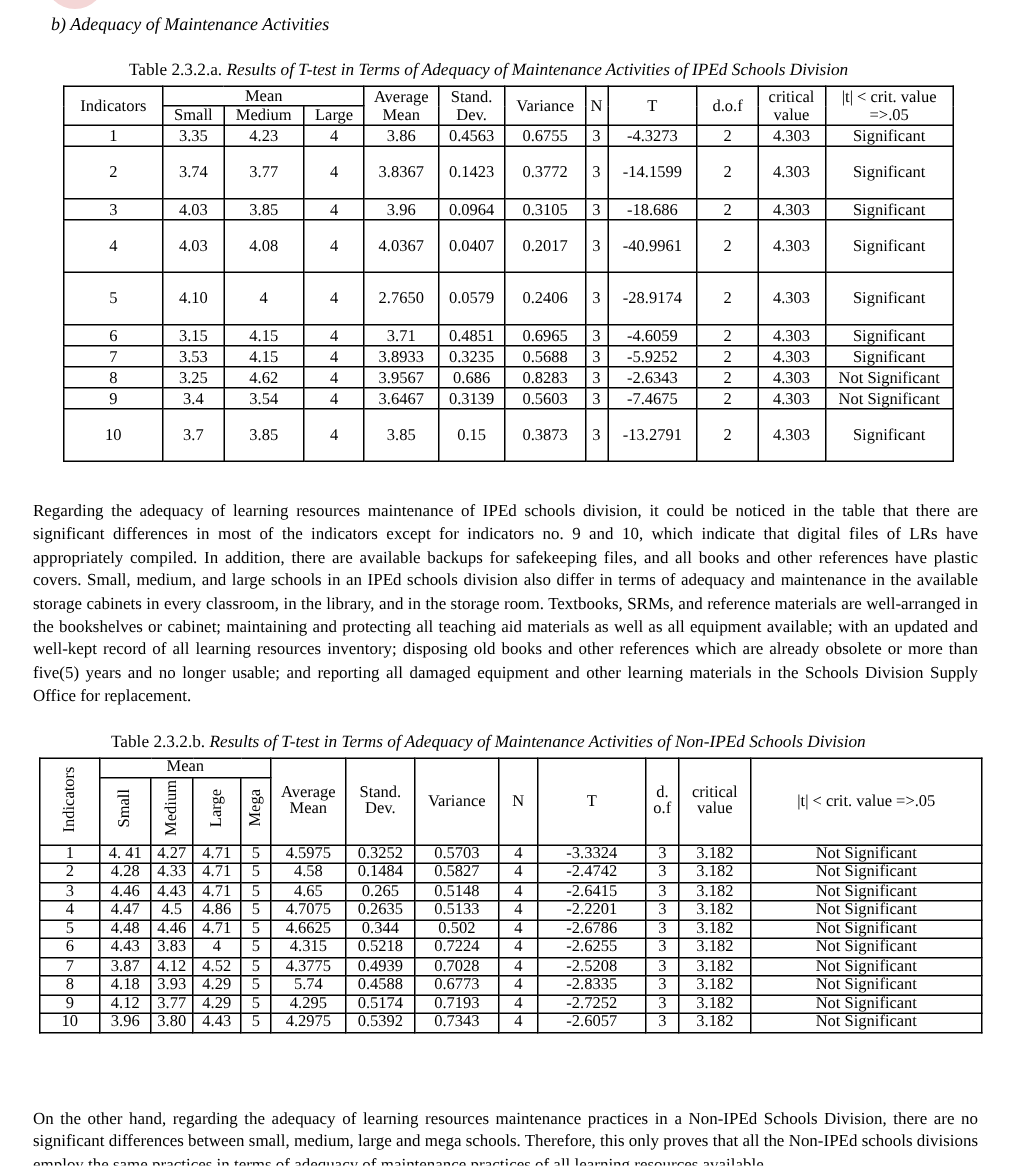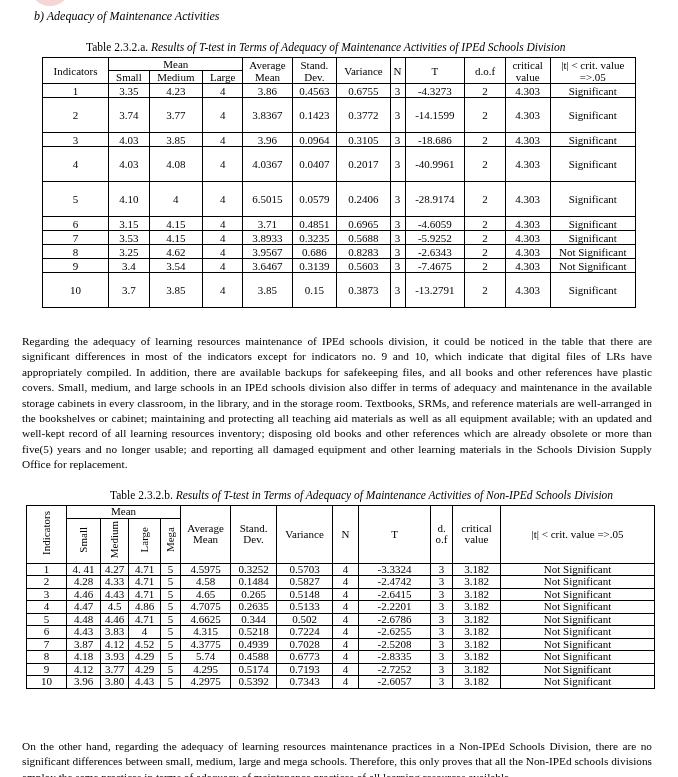--- a/index.html
+++ b/index.html
@@ -134,21 +134,21 @@
     <td>-40.9961</td>
     <td>2</td>
     <td>4.303</td>
     <td>Significant</td>
   </tr>
   <tr class="tall">
     <td>5</td>
     <td>4.10</td>
     <td>4</td>
     <td>4</td>
-    <td>6.5015</td>
+    <td>2.7650</td>
     <td>0.0579</td>
     <td>0.2406</td>
     <td>3</td>
     <td>-28.9174</td>
     <td>2</td>
     <td>4.303</td>
     <td>Significant</td>
   </tr>
   <tr class="short">
     <td>6</td>
@@ -218,21 +218,21 @@
     <td>-13.2791</td>
     <td>2</td>
     <td>4.303</td>
     <td>Significant</td>
   </tr>
 </tbody>
   </table>
 
 <div class="para" style="top:334px;">Regarding the adequacy of learning resources maintenance of IPEd schools division, it could be noticed in the  table that there are significant differences in most of the indicators except for indicators no. 9 and 10, which indicate that digital files of LRs have appropriately compiled. In addition, there are available backups for safekeeping files, and all books and other references have plastic covers. Small, medium, and large schools in an IPEd schools division also differ in terms of adequacy and maintenance in the available storage cabinets in every classroom, in the library, and in the storage room. Textbooks, SRMs, and reference materials are well-arranged in the bookshelves or cabinet; maintaining and protecting all teaching aid materials as well as all equipment available; with an updated and well-kept record of all learning resources inventory; disposing old books and other references which are already obsolete or more than five(5) years and no longer usable; and reporting all damaged equipment and other learning materials in the Schools Division Supply Office for replacement.</div>
 
-<div class="caption" style="left:74px; top:489px;margin-left:36px;">
+<div class="caption" style="left:74px; top:489px;">
   <span>Table 2.3.2.b.</span>
   <i>Results of T-test in Terms of Adequacy of Maintenance Activities of Non-IPEd Schools Division</i>
 </div>
 
 <table class="t2">
   <colgroup>
     <col style="width:40px">
       <col style="width:34px">
       <col style="width:28px">
       <col style="width:32px">

